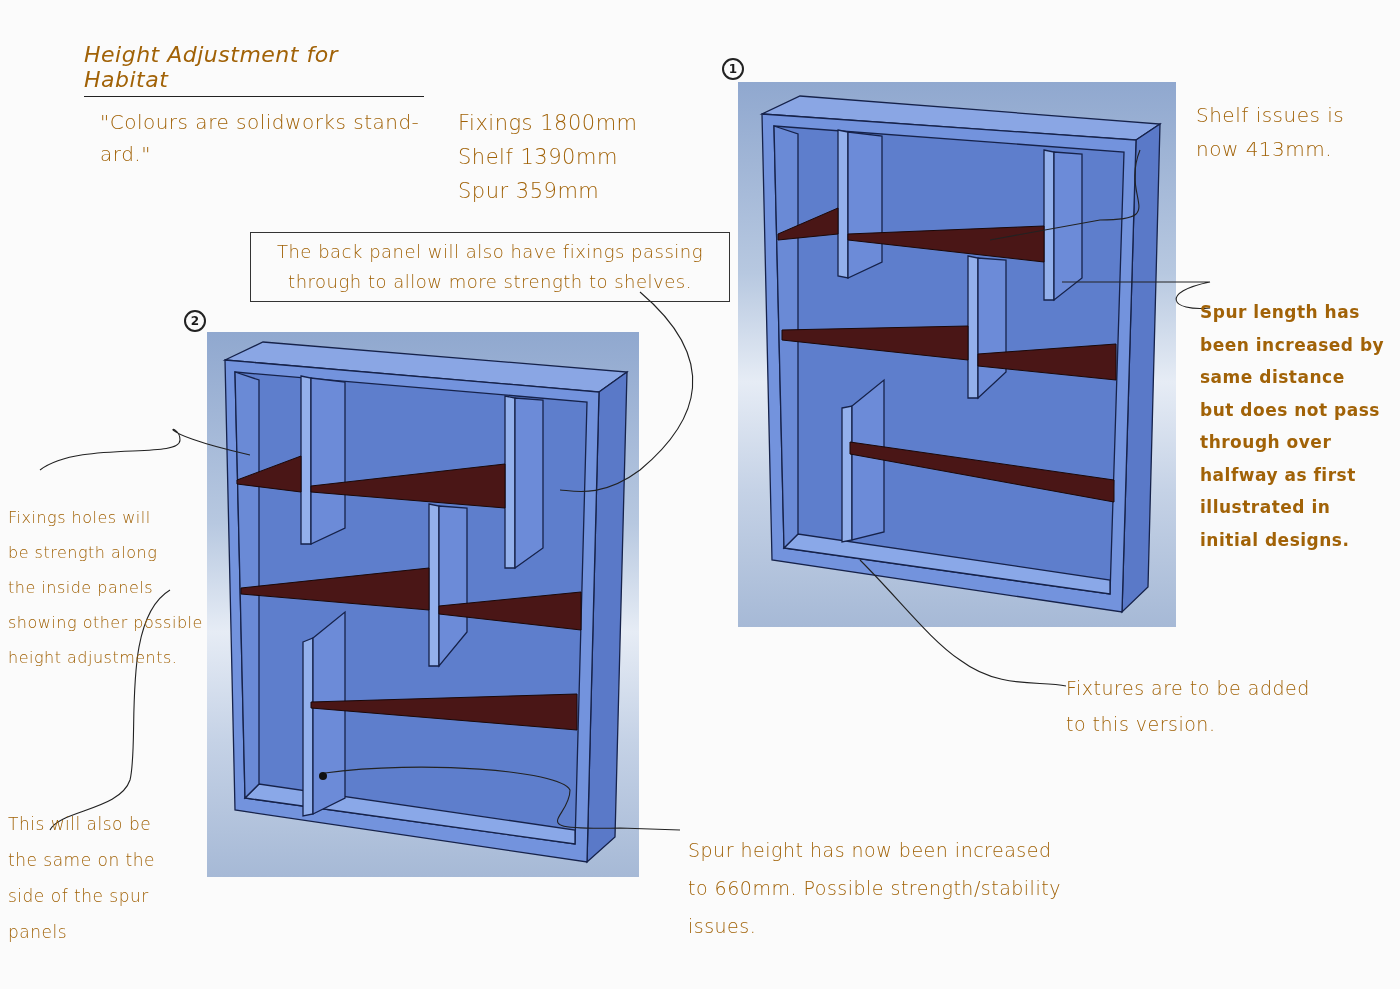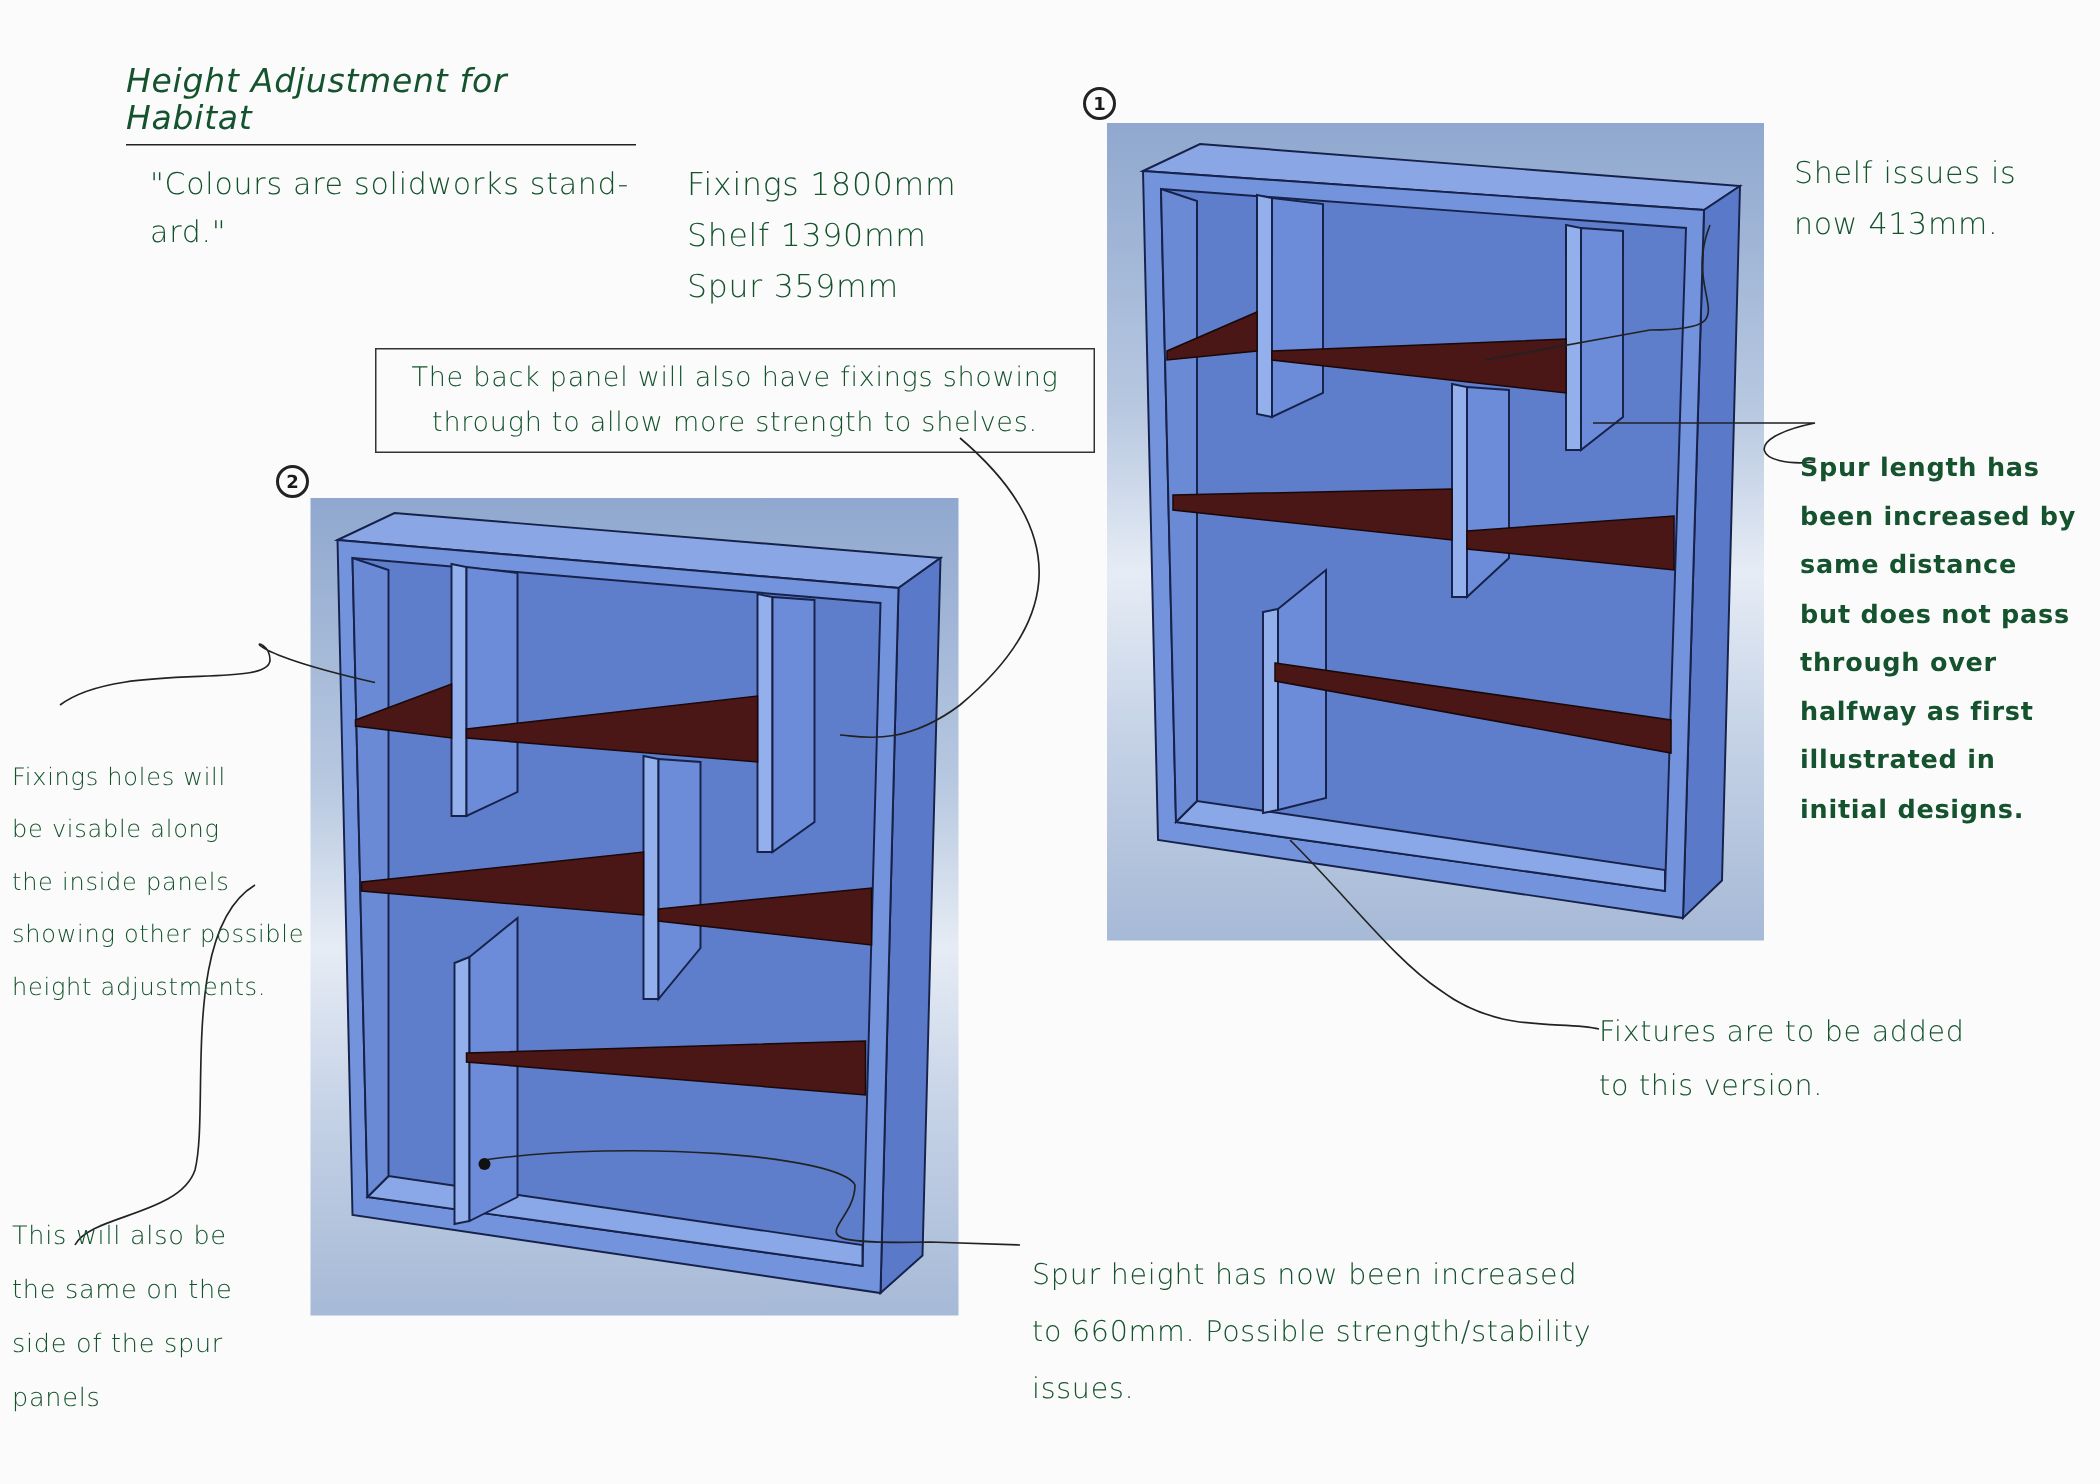--- a/index.html
+++ b/index.html
@@ -2,42 +2,42 @@
 <html><head>
 <meta charset="utf-8">
 <style>
   html, body { margin: 0; padding: 0; }
   body {
     width: 1400px; height: 989px; position: relative; overflow: hidden;
     background: #fbfbfb;
     font-family: "DejaVu Sans", sans-serif;
     color: #1a1a1a;
   }
-  .hand { font-family: "DejaVu Sans", sans-serif; font-weight: 300; color: #14532d; letter-spacing: 0.5px; }
+  .hand { font-family: "DejaVu Sans", sans-serif; font-weight: 300; color: #a16207; letter-spacing: 0.5px; }
   .abs { position: absolute; }
   .title { left: 84px; top: 42px; font-size: 22px; font-style: italic; border-bottom: 1.5px solid #222; padding-bottom: 4px; width: 340px; }
   .note { font-size: 19px; line-height: 32px; white-space: pre-line; }
   .dims { left: 458px; top: 106px; font-size: 21px; line-height: 34px; }
   .boxed { left: 250px; top: 232px; width: 458px; border: 1.5px solid #333; padding: 4px 10px; font-size: 18px; line-height: 30px; text-align: center; }
   .num { width: 18px; height: 18px; border: 2px solid #222; border-radius: 50%; font-size: 12px; font-weight: bold; display: flex; align-items: center; justify-content: center; }
   .render { position: absolute; background: linear-gradient(180deg, #90a8cf 0%, #b7c8e0 35%, #e6ecf5 55%, #c5d2e6 75%, #a6b9d6 100%); }
   svg { position: absolute; left: 0; top: 0; }
 </style>
 </head>
 <body>
 
 <div class="abs hand title">Height Adjustment for Habitat</div>
 <div class="abs hand note" style="left:100px;top:106px;font-size:20px;">"Colours are solidworks stand-
 ard."</div>
 <div class="abs hand dims">
   <div><span>Fixings</span> <span>1800mm</span></div>
   <div><span>Shelf</span> <span>1390mm</span></div>
   <div><span>Spur</span> <span>359mm</span></div>
 </div>
-<div class="abs hand boxed">The back panel will also have fixings showing through to allow more strength to shelves.</div>
+<div class="abs hand boxed">The back panel will also have fixings passing through to allow more strength to shelves.</div>
 
 <div class="abs num" style="left:722px;top:58px;">1</div>
 <div class="abs num" style="left:184px;top:310px;">2</div>
 
 <div class="render" style="left:738px;top:82px;width:438px;height:545px;">
   <svg width="438" height="545" viewBox="0 0 438 545">
     <g stroke="#16224a" stroke-width="1.3">
       <polygon points="24,32 62,14 422,42 398,58" fill="#8aa6e4"></polygon>
       <polygon points="398,58 422,42 410,505 384,530" fill="#5a79c8"></polygon>
       <polygon points="24,32 398,58 384,530 34,478" fill="#7393dd"></polygon>
@@ -113,21 +113,21 @@
 been increased by
 same distance
 but does not pass
 through over
 halfway as first
 illustrated in
 initial designs.</div>
 <div class="abs hand note" style="left:1066px;top:670px;font-size:19px;line-height:36px;">Fixtures are to be added
 to this version.</div>
 <div class="abs hand note" style="left:8px;top:500px;font-size:16px;line-height:35px;">Fixings holes will
-be visable along
+be strength along
 the inside panels
 showing other possible
 height adjustments.</div>
 <div class="abs hand note" style="left:8px;top:806px;font-size:17px;line-height:36px;">This will also be
 the same on the
 side of the spur
 panels</div>
 <div class="abs hand note" style="left:688px;top:808px;font-size:19px;line-height:38px;margin-top:23px;">Spur height has now been increased
 to 660mm. Possible strength/stability
 issues.</div>

